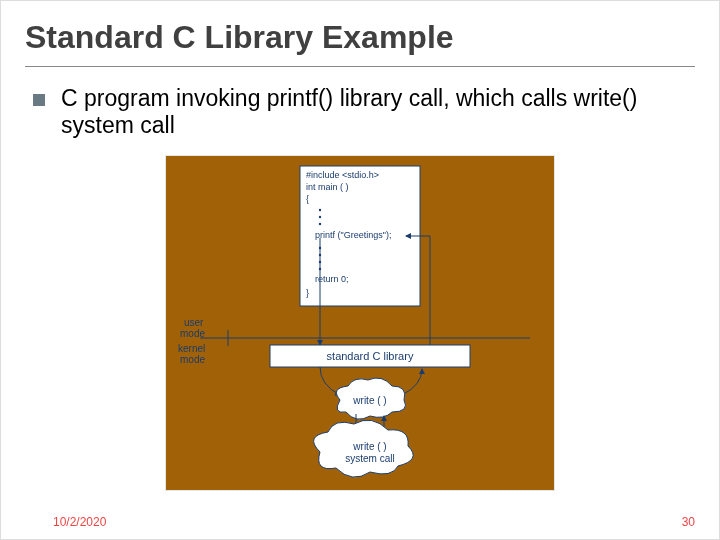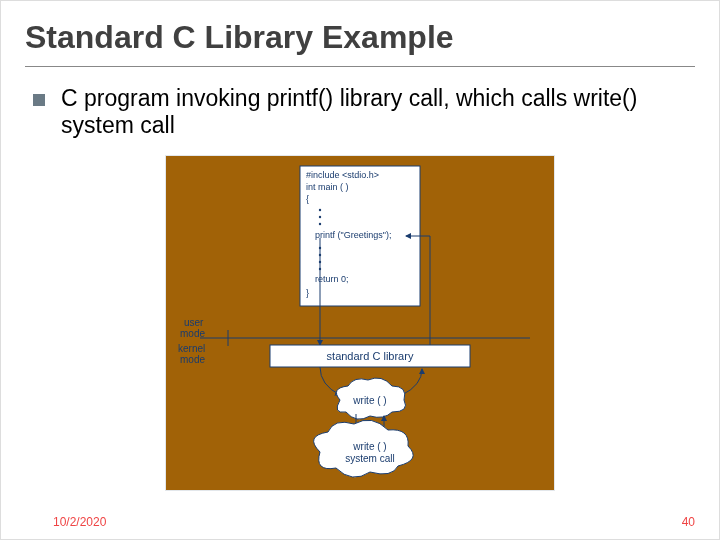--- a/index.html
+++ b/index.html
@@ -136,15 +136,15 @@
 
         <path d="M150 292 q-16 -16 8 -20 q6 -14 26 -8 q18 -10 34 6 q22 -2 20 16 q14 14 -10 20 q-6 12 -28 6 q-18 12 -34 -4 q-22 4 -16 -16 Z" fill="#fff" stroke="#1a3c6e" stroke-width="1"></path>
         <text x="200" y="290" font-size="10" fill="#1a3c6e" text-anchor="middle">write ( )</text>
         <text x="200" y="302" font-size="10" fill="#1a3c6e" text-anchor="middle">system call</text>
       </svg>
     </div>
   </div>
 
   <div class="footer">
     <span>10/2/2020</span>
-    <span>40</span>
+    <span>30</span>
   </div>
 </div>
 
 </body></html>

